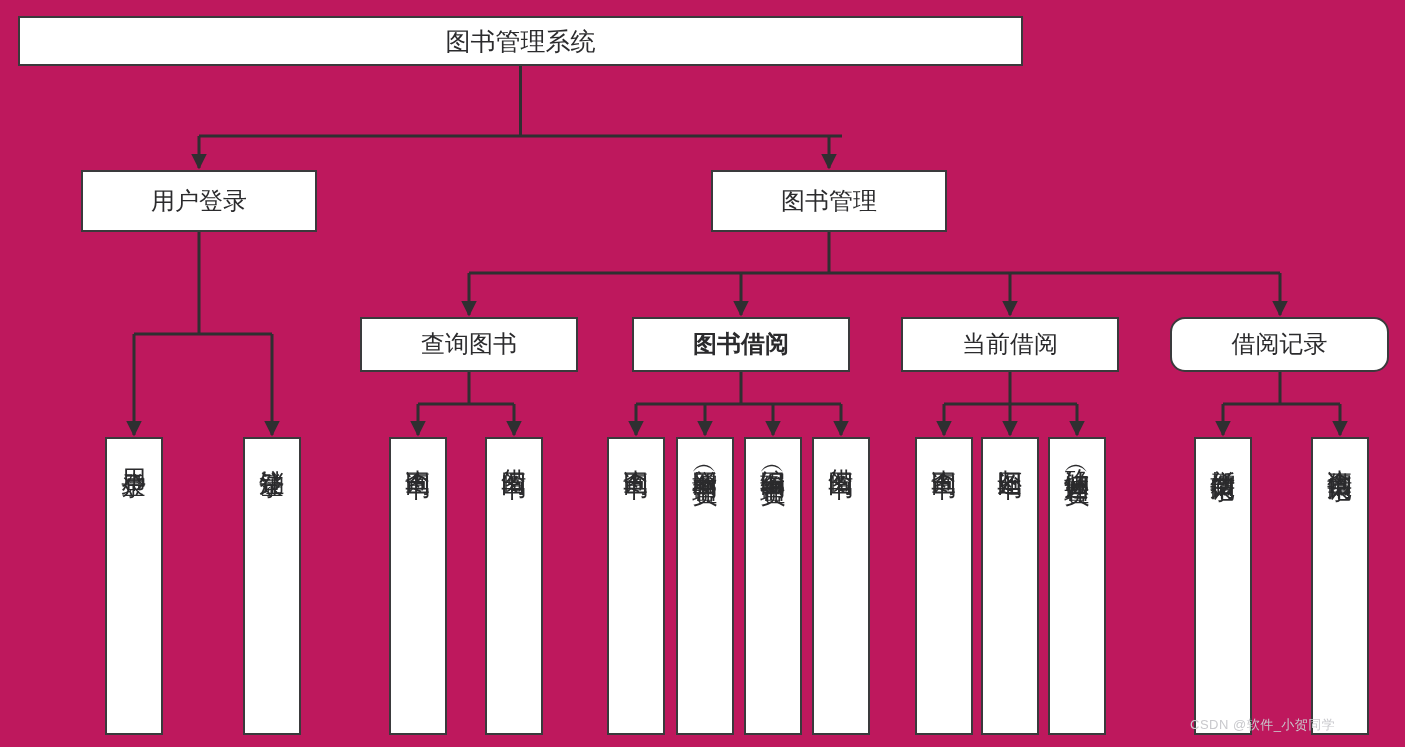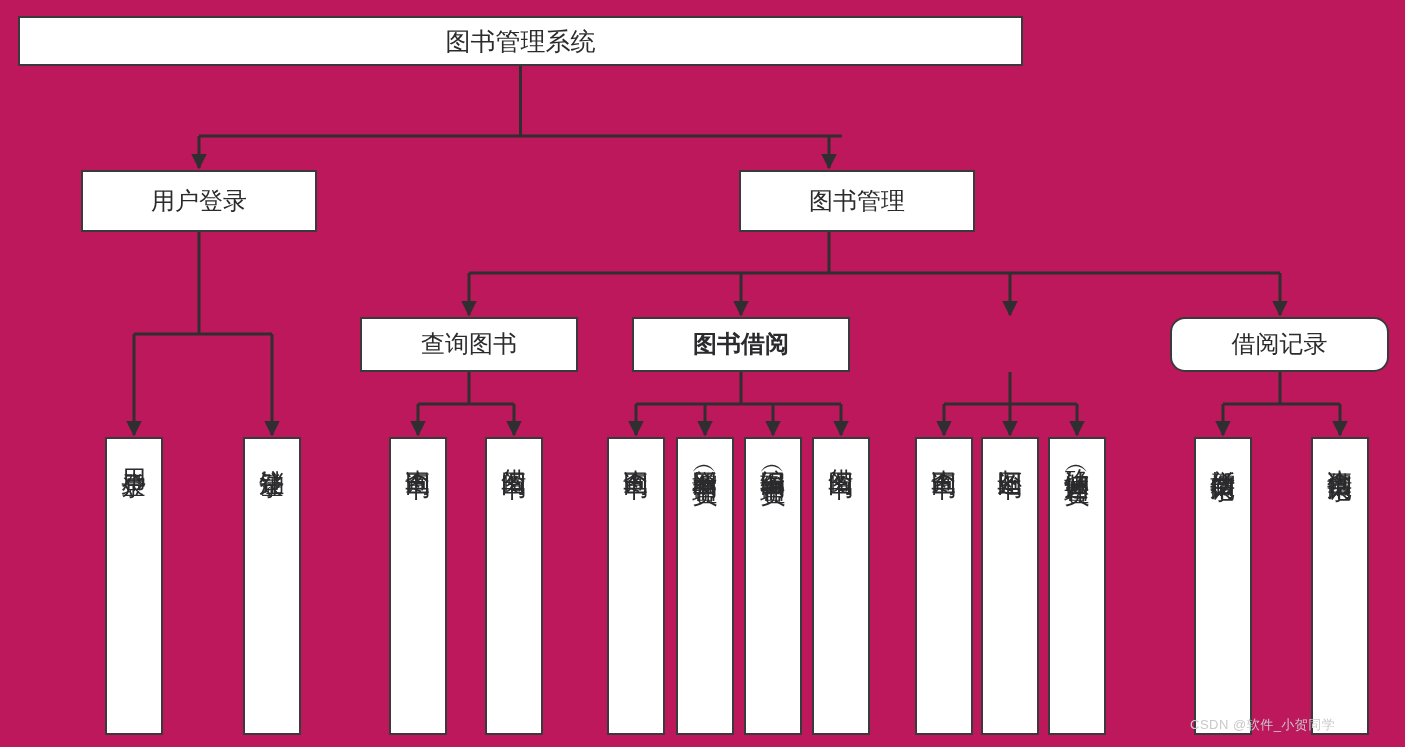--- a/index.html
+++ b/index.html
@@ -122,32 +122,35 @@
   </svg>
 
   <div class="node root" style="left:18px; top:16px; width:1005px; height:50px;">
     <span class="node-label">图书管理系统</span>
   </div>
 
   <div class="node branch" style="left:81px; top:170px; width:236px; height:62px;">
     <span class="node-label">用户登录</span>
   </div>
 
-  <div class="node branch" style="left:711px; top:170px; width:236px; height:62px;margin-left:28px;">
+  <div class="node branch" style="left:711px; top:170px; width:236px; height:62px;">
     <span class="node-label">图书管理</span>
   </div>
 
   <div class="node branch" style="left:360px; top:317px; width:218px; height:55px;">
     <span class="node-label">查询图书</span>
   </div>
 
   <div class="node branch" style="left:632px; top:317px; width:218px; height:55px;font-weight:bold;">
     <span class="node-label">图书借阅</span>
   </div>
 
+  <div class="node branch" style="left:901px; top:317px; width:218px; height:55px;">
+    <span class="node-label">当前借阅</span>
+  </div>
 
   <div class="node branch" style="left:1170px; top:317px; width:219px; height:55px;border-radius:15px;">
     <span class="node-label">借阅记录</span>
   </div>
 
   <div class="node leaf" style="left:105px; top:437px; width:58px; height:298px;">
     <span class="node-label">用户登录</span>
   </div>
 
   <div class="node leaf" style="left:243px; top:437px; width:58px; height:298px;">

